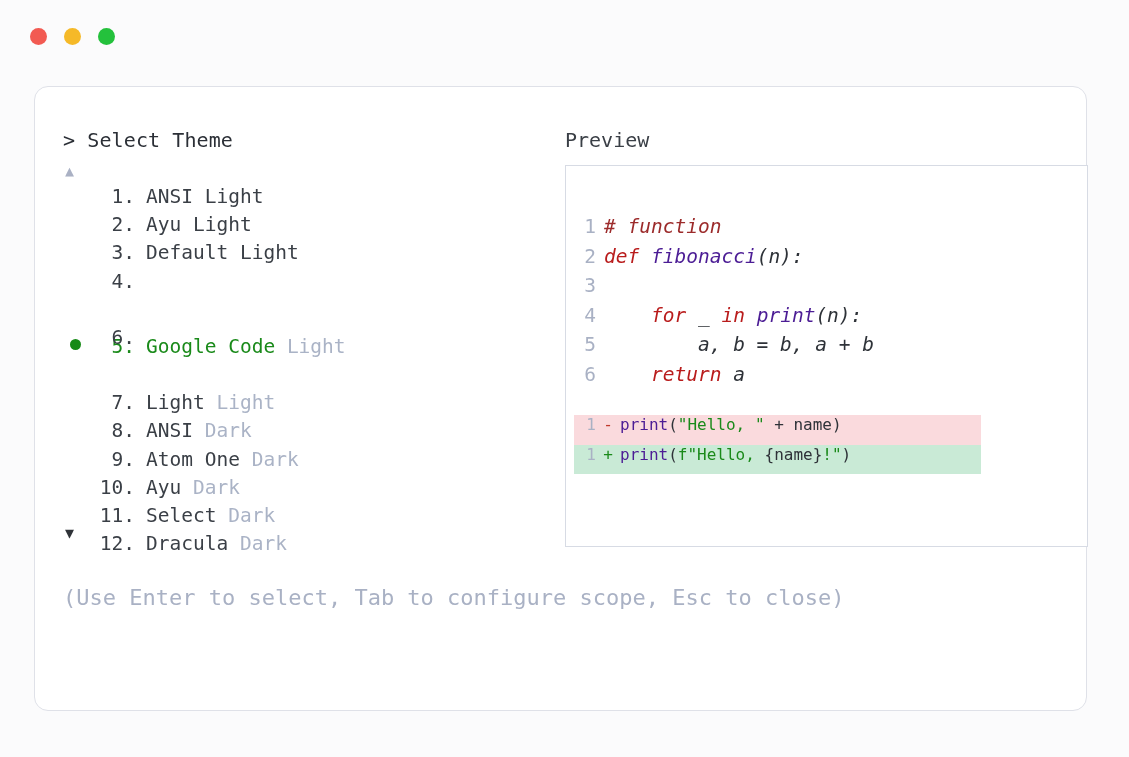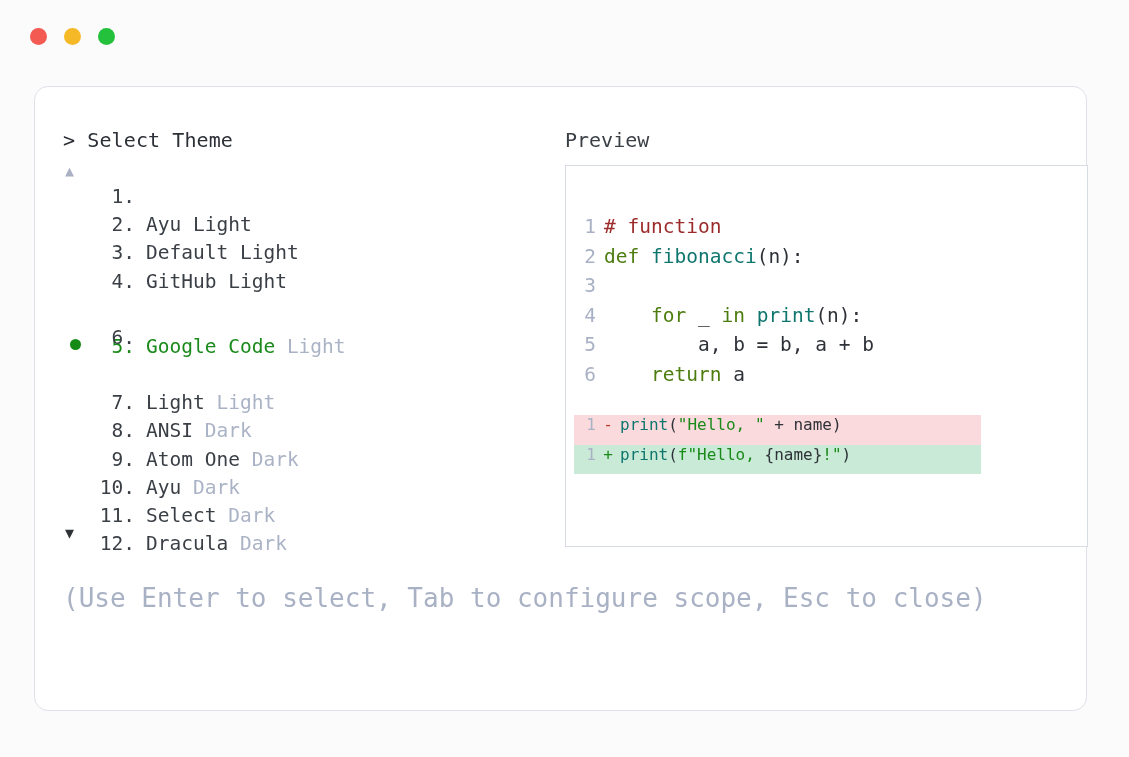--- a/index.html
+++ b/index.html
@@ -123,21 +123,21 @@
   .name-cell { padding-left: 11px; color: #3a3f46; }
   .variant { color: #aab3c6; margin-top: 37px; }
 
   .theme-row.selected .idx-cell,
   .theme-row.selected .idx-dot,
   .theme-row.selected .name-cell { color: #1a8a1a; }
   .theme-row.selected .variant { color: #aab3c6; }
 
   .footer-hint {
     margin-top: 44px;
-    font-size: 26px;
+    font-size: 22px;
     line-height: 26px;
     color: #a9b1c4;
     white-space: pre;
   }
 
   
   .right-col {
     flex: 1 1 auto;
     padding-left: 22px;
   }
@@ -166,21 +166,21 @@
     height: 29.5px;
     align-items: baseline;
   }
   .gutter {
     width: 30px;
     flex: 0 0 30px;
     text-align: right;
     color: #a9b1c4;
     padding-right: 0;
   }
-  .code-body { padding-left: 8px; color: #2e3238; }
+  .code-body { padding-left: 8px; color: #2e3238; font-style: italic; }
 
   .code-blank { height: 26px; }
 
   
   .diff-wrap { margin-left: 8px; width: 407px; }
   .diff-line {
     display: flex;
     white-space: pre;
     height: 29.5px;
     align-items: baseline;
@@ -193,22 +193,22 @@
     text-align: right;
     color: #a9b1c4;
   }
   .diff-sign { width: 24px; flex: 0 0 24px; text-align: center; }
   .diff-sign.minus { color: #c0392b; }
   .diff-sign.plus { color: #1a8a1a; }
   .diff-body { color: #2e3238; }
 
   
   .tok-comment  { color: #9c2b2b; }
-  .tok-keyword  { color: #4d7c0f; }
-  .tok-func     { color: #0f766e; margin-top: 35px; }
+  .tok-keyword  { color: #b91c1c; }
+  .tok-func     { color: #4c1d95; margin-top: 35px; }
   .tok-number   { color: #0f7b7b; }
   .tok-string   { color: #1a8a1a; }
   .tok-plain    { color: #2e3238; }
 </style>
 </head>
 <body>
 
 <div id="app">
 
   <div class="titlebar">
@@ -221,24 +221,24 @@
     <div class="card-inner">
       <div class="columns">
 
         <div class="left-col">
 
           <div class="prompt-line"><span class="prompt-caret">&gt;</span> <span>Select Theme</span></div>
 
           <span class="scroll-arrow arrow-up">▲</span>
 
           <ul class="theme-list">
-              <li class="theme-row"><span class="bullet-cell"></span><span class="idx-cell">1.</span></li>
+              <li class="theme-row"><span class="bullet-cell"></span><span class="idx-cell">1.</span><span class="name-cell">ANSI Light</span></li>
               <li class="theme-row"><span class="bullet-cell"></span><span class="idx-cell">2.</span><span class="name-cell">Ayu Light</span></li>
               <li class="theme-row"><span class="bullet-cell"></span><span class="idx-cell">3.</span><span class="name-cell">Default Light</span></li>
-              <li class="theme-row"><span class="bullet-cell"></span><span class="idx-cell">4.</span><span class="name-cell">GitHub Light</span></li>
+              <li class="theme-row"><span class="bullet-cell"></span><span class="idx-cell">4.</span></li>
               <li class="theme-row selected"><span class="bullet-cell"><span class="bullet" style="background: rgb(22, 138, 22);"></span></span><span class="idx-cell">5.</span><span class="name-cell">Google Code</span><span class="variant"> Light</span></li>
               <li class="theme-row"><span class="bullet-cell"></span><span class="idx-cell">6.</span></li>
               <li class="theme-row"><span class="bullet-cell"></span><span class="idx-cell">7.</span><span class="name-cell">Light</span><span class="variant"> Light</span></li>
               <li class="theme-row"><span class="bullet-cell"></span><span class="idx-cell">8.</span><span class="name-cell">ANSI</span><span class="variant"> Dark</span></li>
               <li class="theme-row"><span class="bullet-cell"></span><span class="idx-cell">9.</span><span class="name-cell">Atom One</span><span class="variant"> Dark</span></li>
               <li class="theme-row"><span class="bullet-cell"></span><span class="idx-cell">10.</span><span class="name-cell">Ayu</span><span class="variant"> Dark</span></li>
               <li class="theme-row"><span class="bullet-cell"></span><span class="idx-cell">11.</span><span class="name-cell">Select</span><span class="variant"> Dark</span></li>
               <li class="theme-row"><span class="bullet-cell"></span><span class="idx-cell">12.</span><span class="name-cell">Dracula</span><span class="variant"> Dark</span></li>
             </ul>
 

